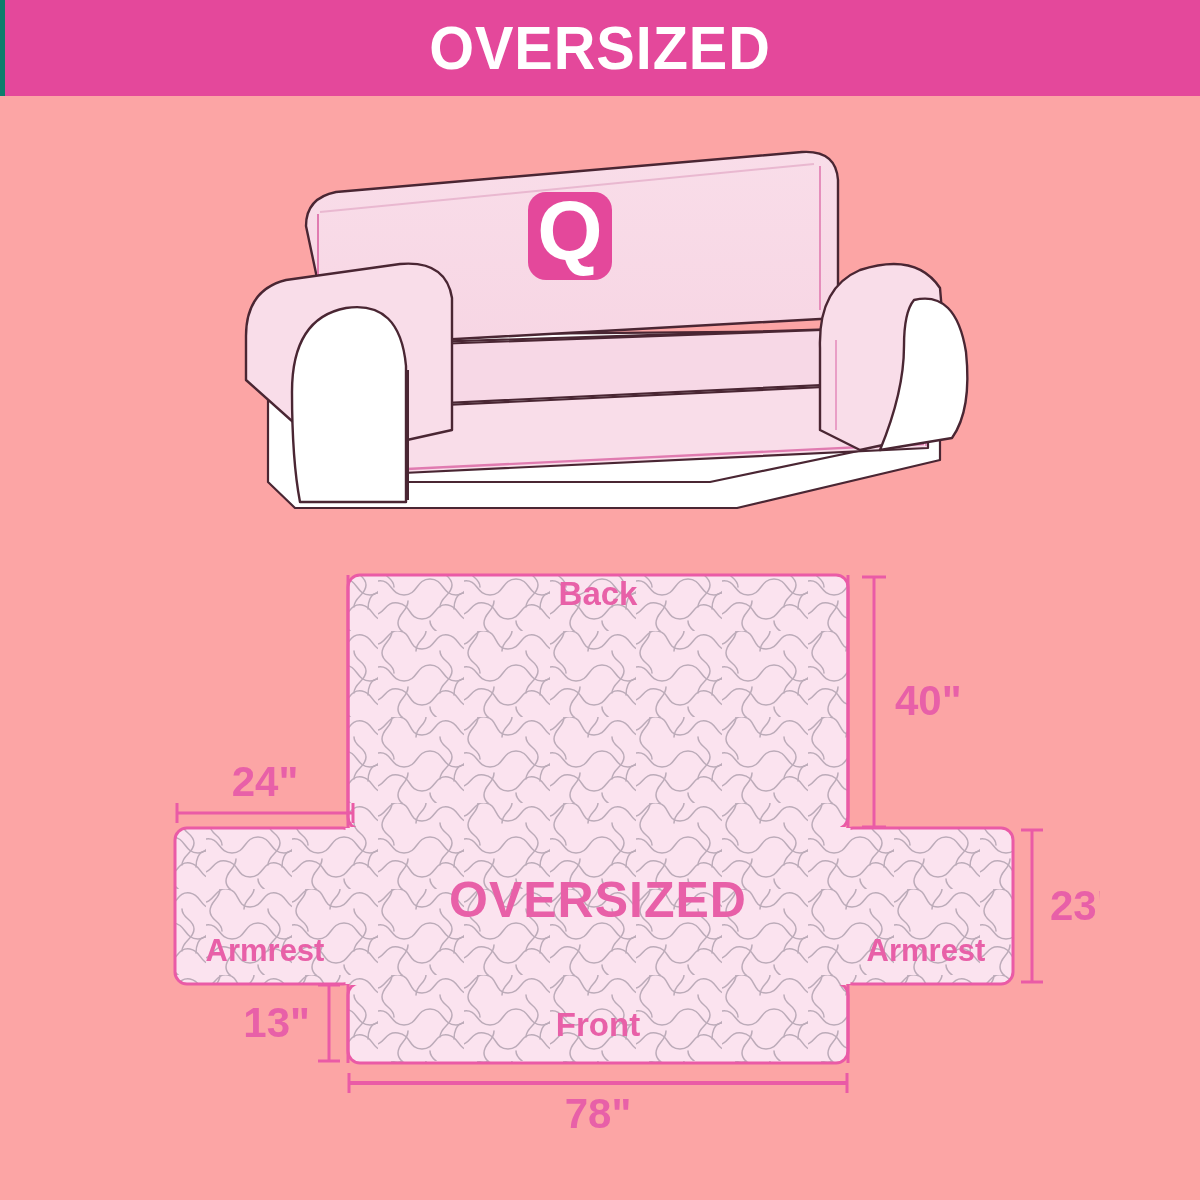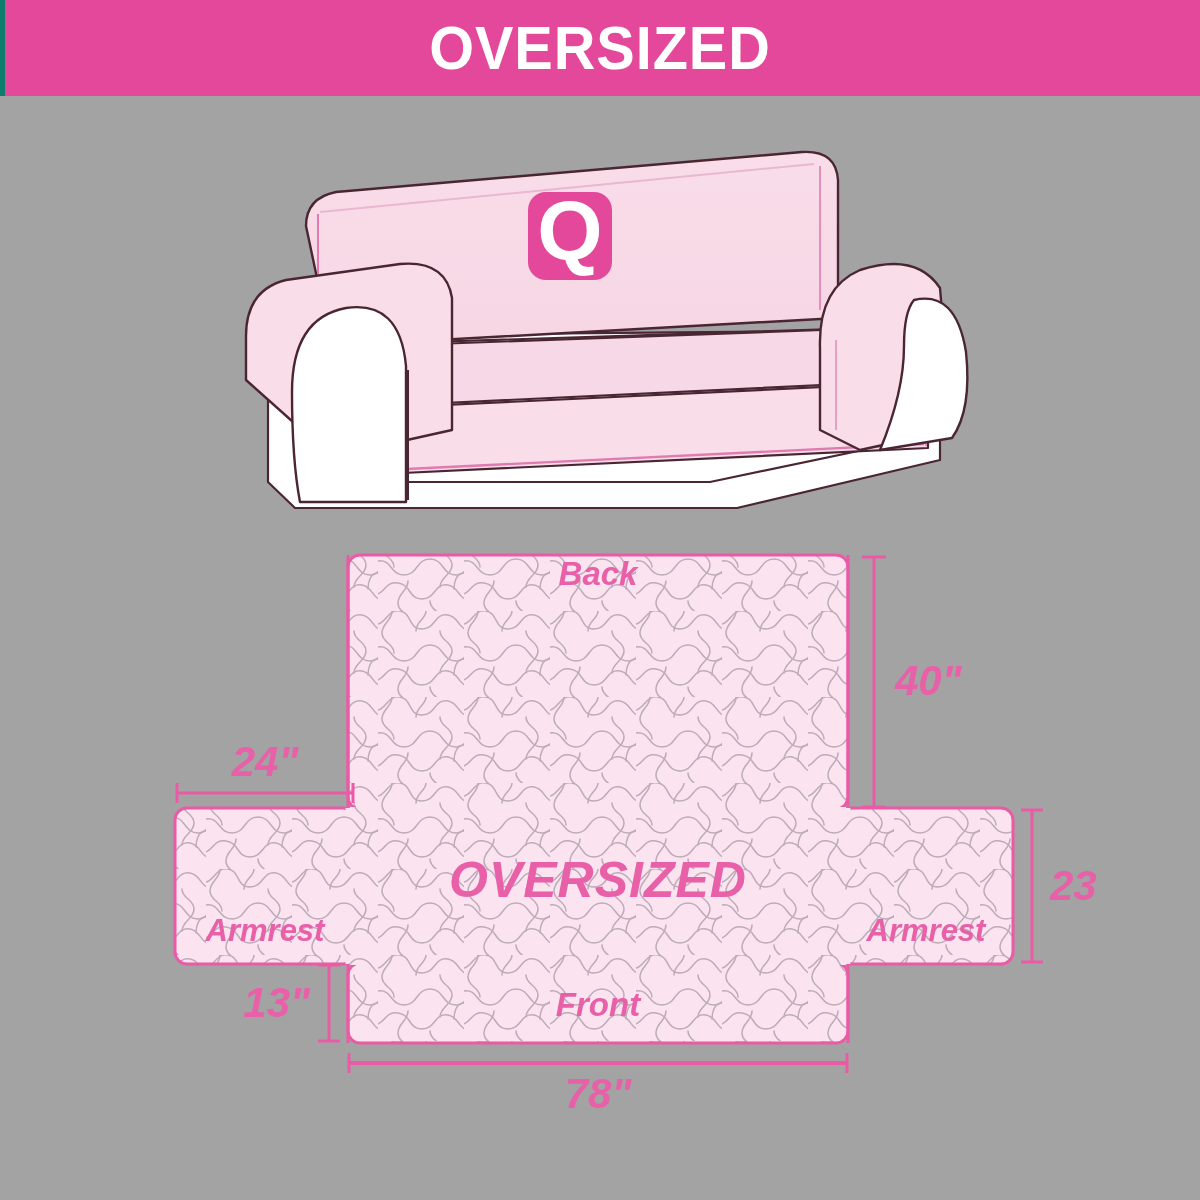--- a/index.html
+++ b/index.html
@@ -10,21 +10,21 @@
   }
   body {
     font-family: "Liberation Sans", sans-serif;
     -webkit-font-smoothing: antialiased;
   }
   #page {
     position: relative;
     width: 1200px;
     height: 1200px;
     overflow: hidden;
-    background: #a3a3a3;
+    background: #fca5a5;
   }
 
   
   #header-banner {
     position: absolute;
     left: 0;
     top: 0;
     width: 1200px;
     height: 96px;
     background: #e4489b;
@@ -63,24 +63,23 @@
     top: 130px;
     width: 740px;
     height: 380px;
   }
   #sofa-illustration svg { display: block; width: 740px; height: 380px; }
 
   
   #layout-diagram {
     position: absolute;
     left: 120px;
-    top: 525px;
+    top: 545px;
     width: 980px;
     height: 590px;
-    font-style: italic;
   }
   #layout-diagram svg { display: block; width: 980px; height: 590px; }
 
   .dim-text {
     font-family: "Liberation Sans", sans-serif;
     font-weight: 700;
     fill: #e860a8;
   }
   .panel-text {
     font-family: "Liberation Sans", sans-serif;

